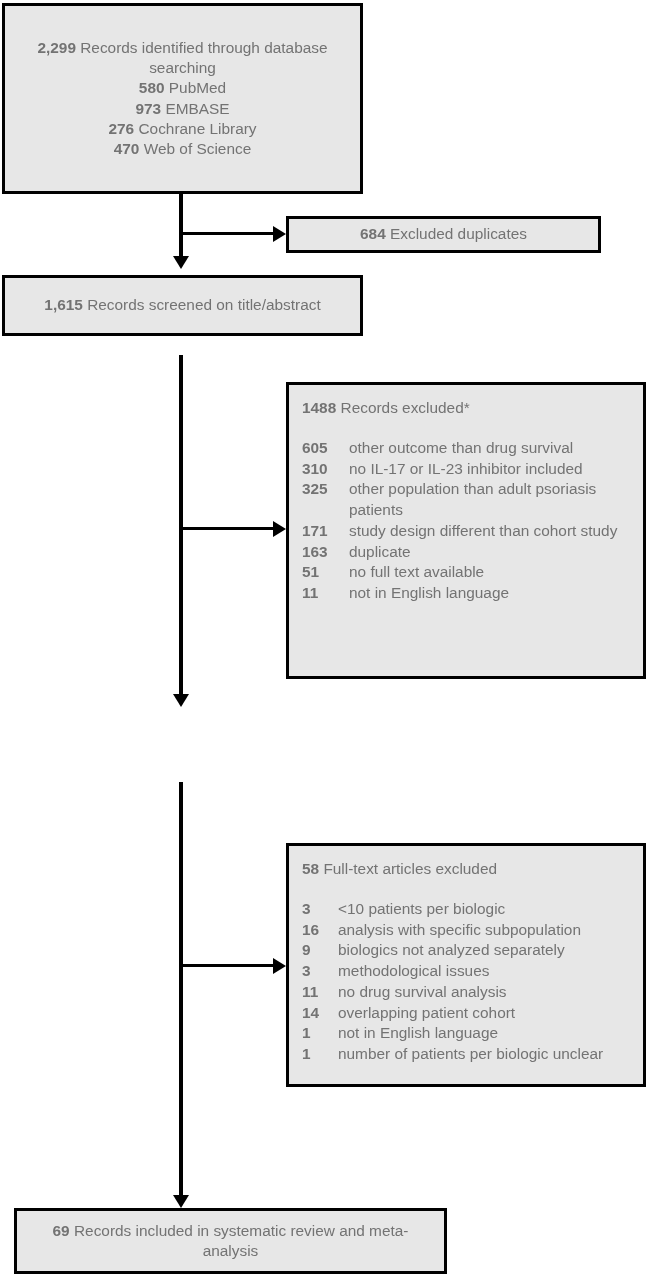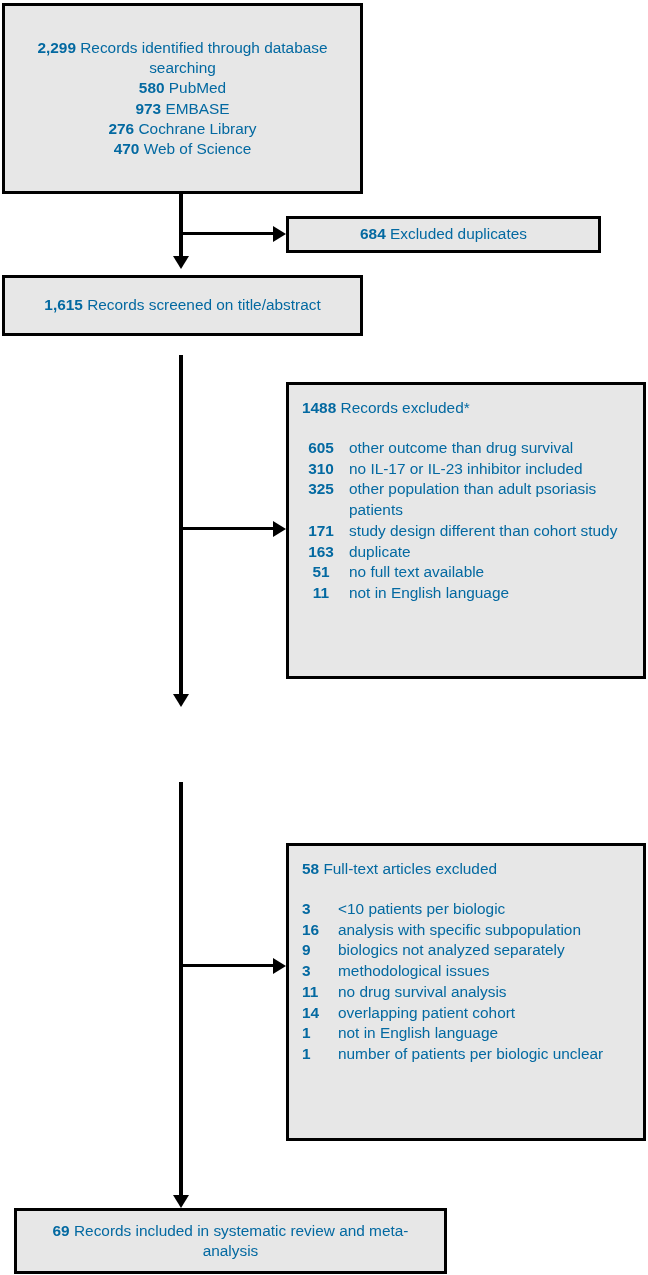--- a/index.html
+++ b/index.html
@@ -25,21 +25,21 @@
   }
 
   
   .node {
     position: absolute;
     box-sizing: border-box;
     background: #e7e7e7;
     border: 3px solid #000000;
     font-size: 15.4px;
     line-height: 1.32;
-    color: #0369a1;
+    color: #737373;
   }
   .node.centered {
     display: flex;
     align-items: center;
     justify-content: center;
     text-align: center;
   }
   .node.centered .inner {
     width: 100%;
     padding: 0 8px;
@@ -70,21 +70,21 @@
     flex: 0 0 auto;
     box-sizing: border-box;
     padding-right: 9px;
   }
   .row .t {
     flex: 1 1 auto;
   }
   
   .numcol-right .row .n {
     width: 47px;
-    text-align: center;
+    text-align: left;
   }
   
   .numcol-left .row .n {
     width: 36px;
     text-align: left;
   }
 
   
   .vline, .hline {
     position: absolute;
@@ -195,21 +195,21 @@
       </div>
     </div>
   </div>
 
 
   <div class="vline" style="left:179px; top:782px; width:4px; height:413px;"></div>
   <div class="arrow-down" style="left:173px; top:1195px;"></div>
   <div class="hline" style="left:179px; top:964px; width:100px; height:3px;"></div>
   <div class="arrow-right" style="left:273px; top:958px;"></div>
 
-  <div class="node listbox numcol-left" style="left:286px; top:843px; width:360px; height:298px;">
+  <div class="node listbox numcol-left" style="left:286px; top:843px; width:360px; height:244px;">
     <div class="heading">
       <span class="num">58</span>
       <span>Full-text articles excluded</span>
     </div>
     <div class="rows">
       <div class="row">
         <span class="n">3</span>
         <span class="t">&lt;10 patients per biologic</span>
       </div>
       <div class="row">

